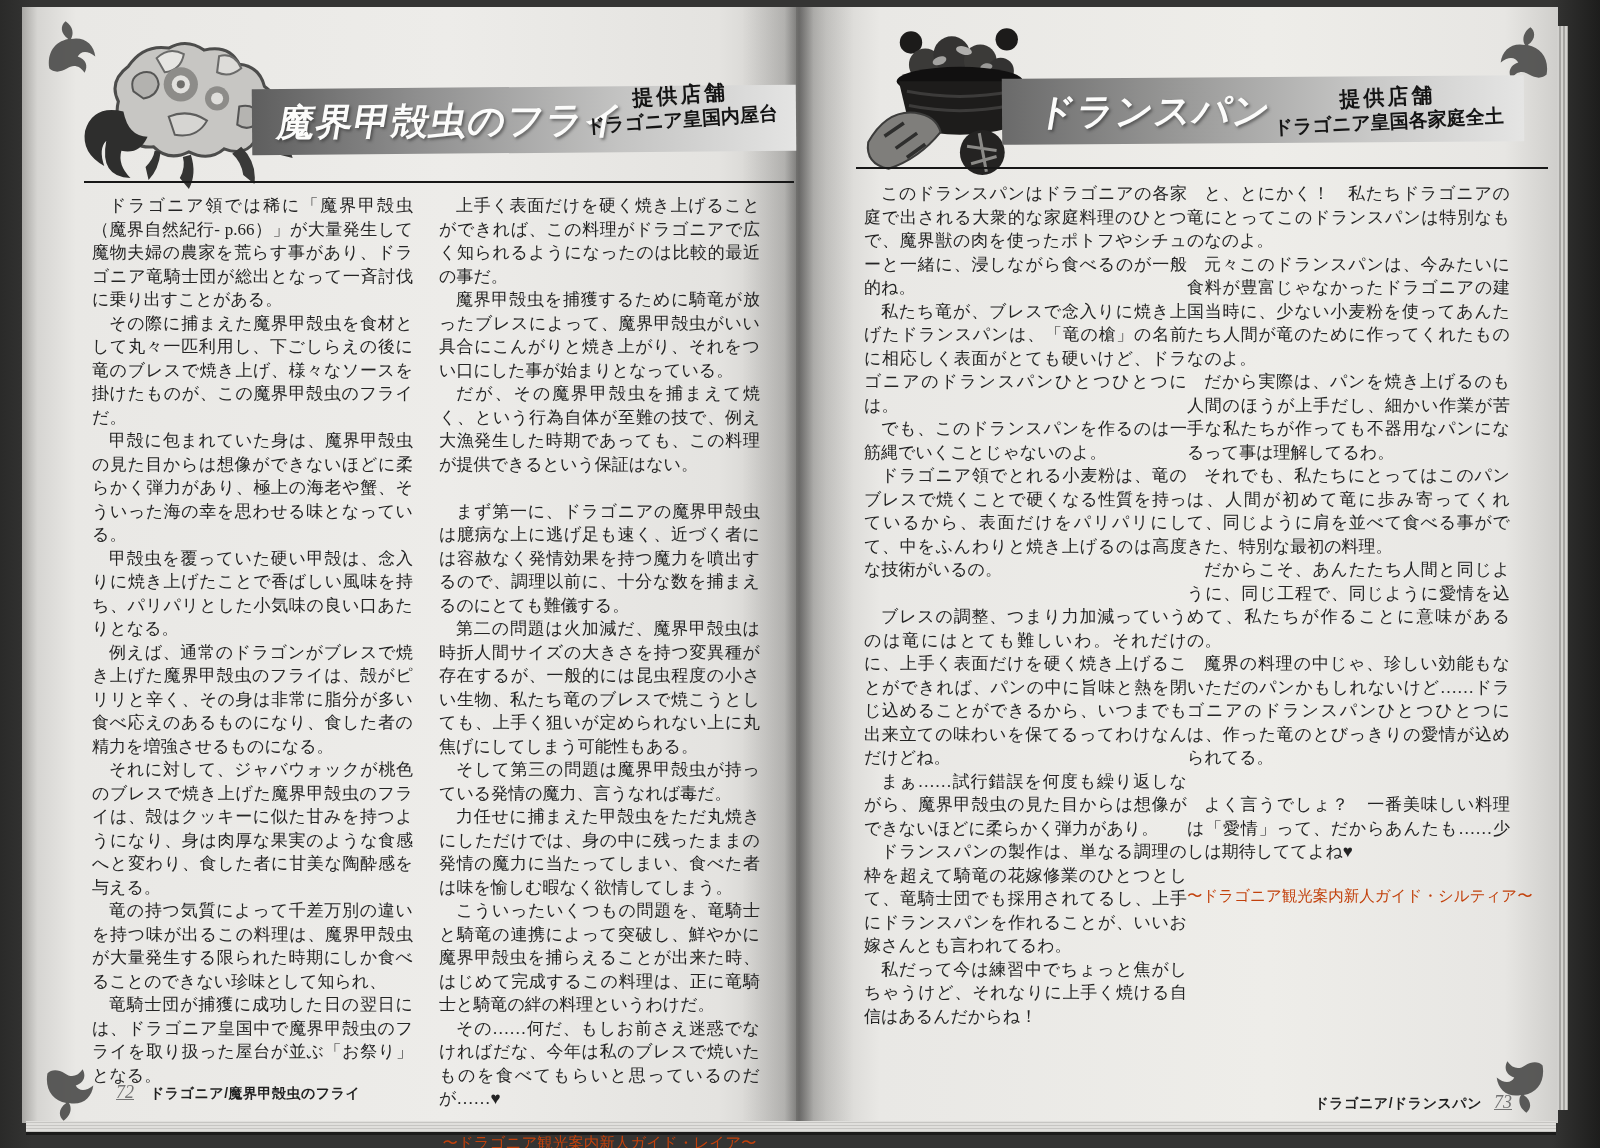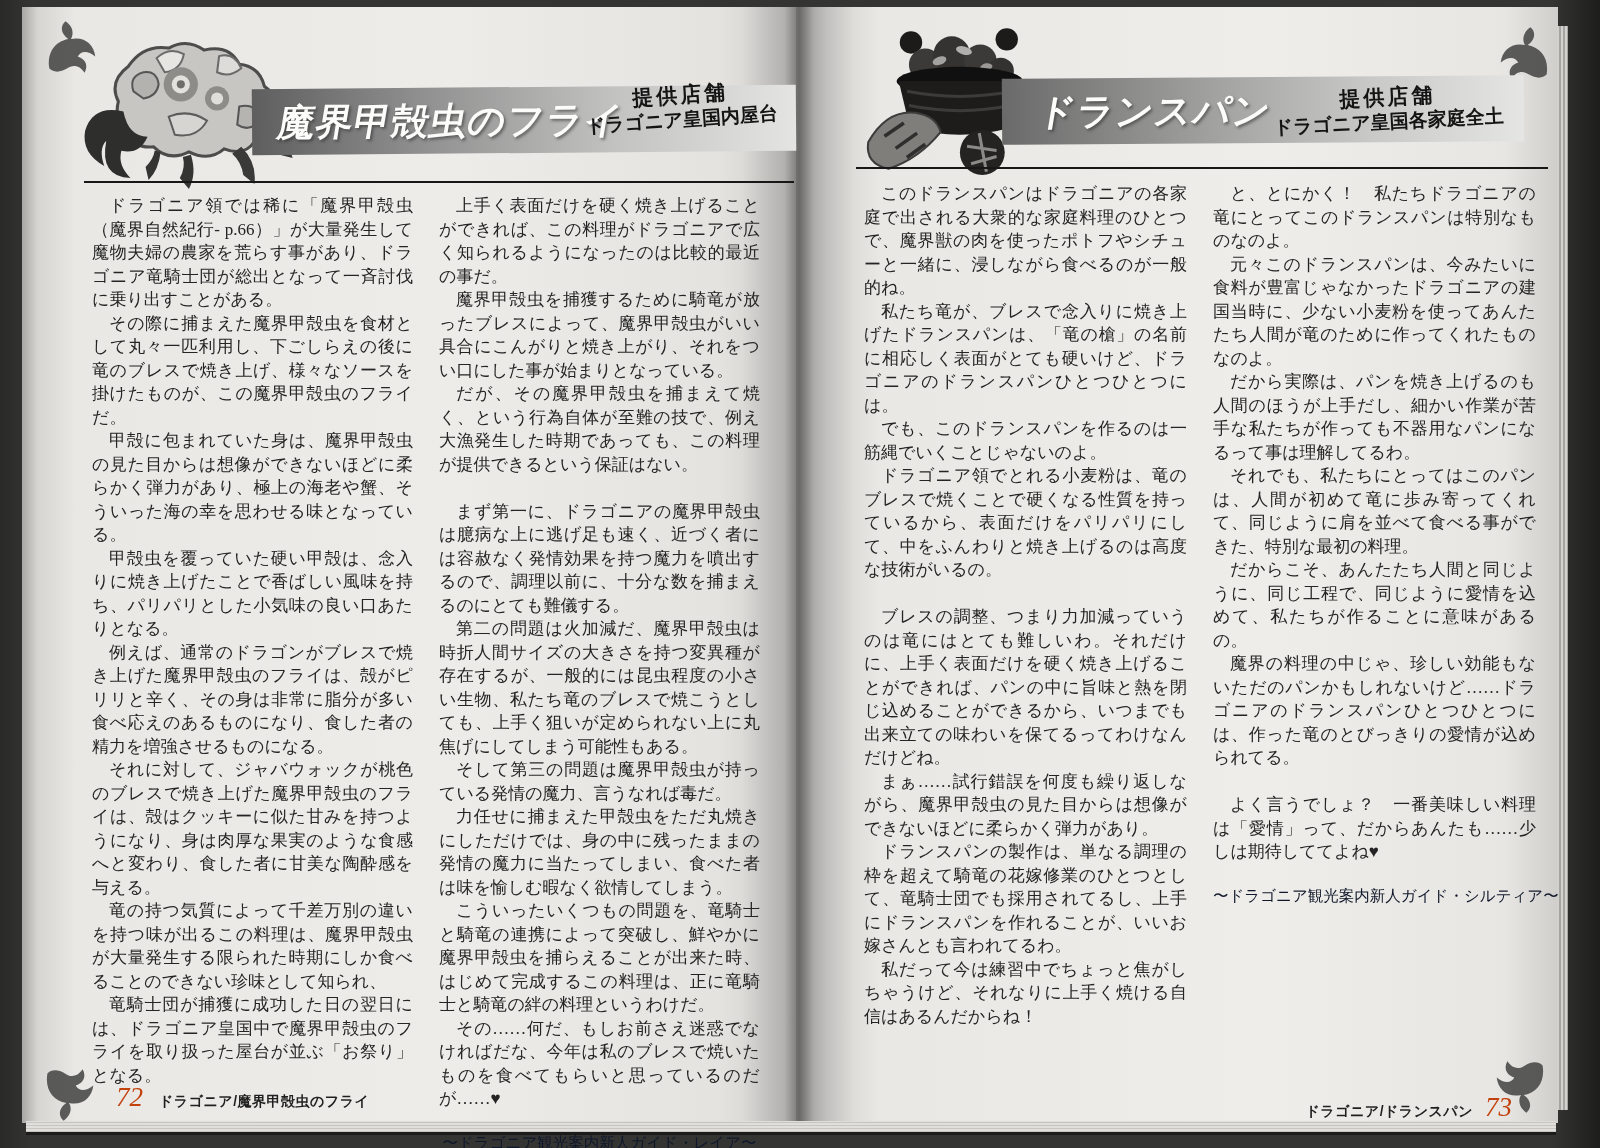--- a/index.html
+++ b/index.html
@@ -55,36 +55,36 @@
   .provider-left{left:566px;top:82px;width:230px;}
   .provider-right{left:1238px;top:84px;width:300px;transform:rotate(-3deg);}
   .provider .l1{font-size:21px;letter-spacing:3px;}
   .provider .l2{font-size:19px;letter-spacing:0;}
   .rule{position:absolute;height:2px;background:#171717;}
   .rule-left{left:84px;top:181px;width:710px;}
   .rule-right{left:856px;top:167px;width:692px;}
   
   .cols{position:absolute;display:flex;}
   .cols-left{left:92px;top:194px;width:668px;gap:26px;}
-  .cols-right{left:864px;top:182px;width:672px;gap:26px;}
+  .cols-right{left:864px;top:182px;width:672px;}
   .col{width:321px;}
   .cols-right .col{width:323px;}
   p.para{
     margin:0;font-size:17px;line-height:23.5px;min-height:23.5px;
     text-align:justify;text-indent:1em;color:#242424;
     font-family:"Liberation Serif","DejaVu Serif",serif;
   }
   p.sig{
-    margin:20px 0 0 0;font-size:15.5px;line-height:23.5px;color:#0f172a;
+    margin:20px 0 0 0;font-size:15.5px;line-height:23.5px;color:#c2410c;
     text-align:center;text-indent:0;white-space:nowrap;
   }
   
   .footer-left{position:absolute;left:116px;top:1082px;display:flex;align-items:baseline;gap:16px;}
   .footer-right{position:absolute;right:88px;top:1092px;display:flex;align-items:baseline;gap:12px;text-align:right;}
-  .pgnum{font-style:italic;font-size:27px;color:#c2410c;}
+  .pgnum{font-style:italic;font-size:18px;color:#737373;text-decoration:underline;}
   .seclabel{font-size:14px;font-weight:bold;color:#1f1f1f;letter-spacing:.5px;
     font-family:"Liberation Sans","DejaVu Sans",sans-serif;}
   
   .orn{position:absolute;width:54px;height:54px;}
   .orn svg{width:100%;height:100%;}
   .orn-tl{left:44px;top:20px;}
   .orn-tr{left:1498px;top:26px;transform:scaleX(-1);}
   .orn-bl{left:42px;top:1068px;transform:scaleY(-1);}
   .orn-br{left:1494px;top:1060px;transform:scale(-1,-1);}
   .illo{position:absolute;}

